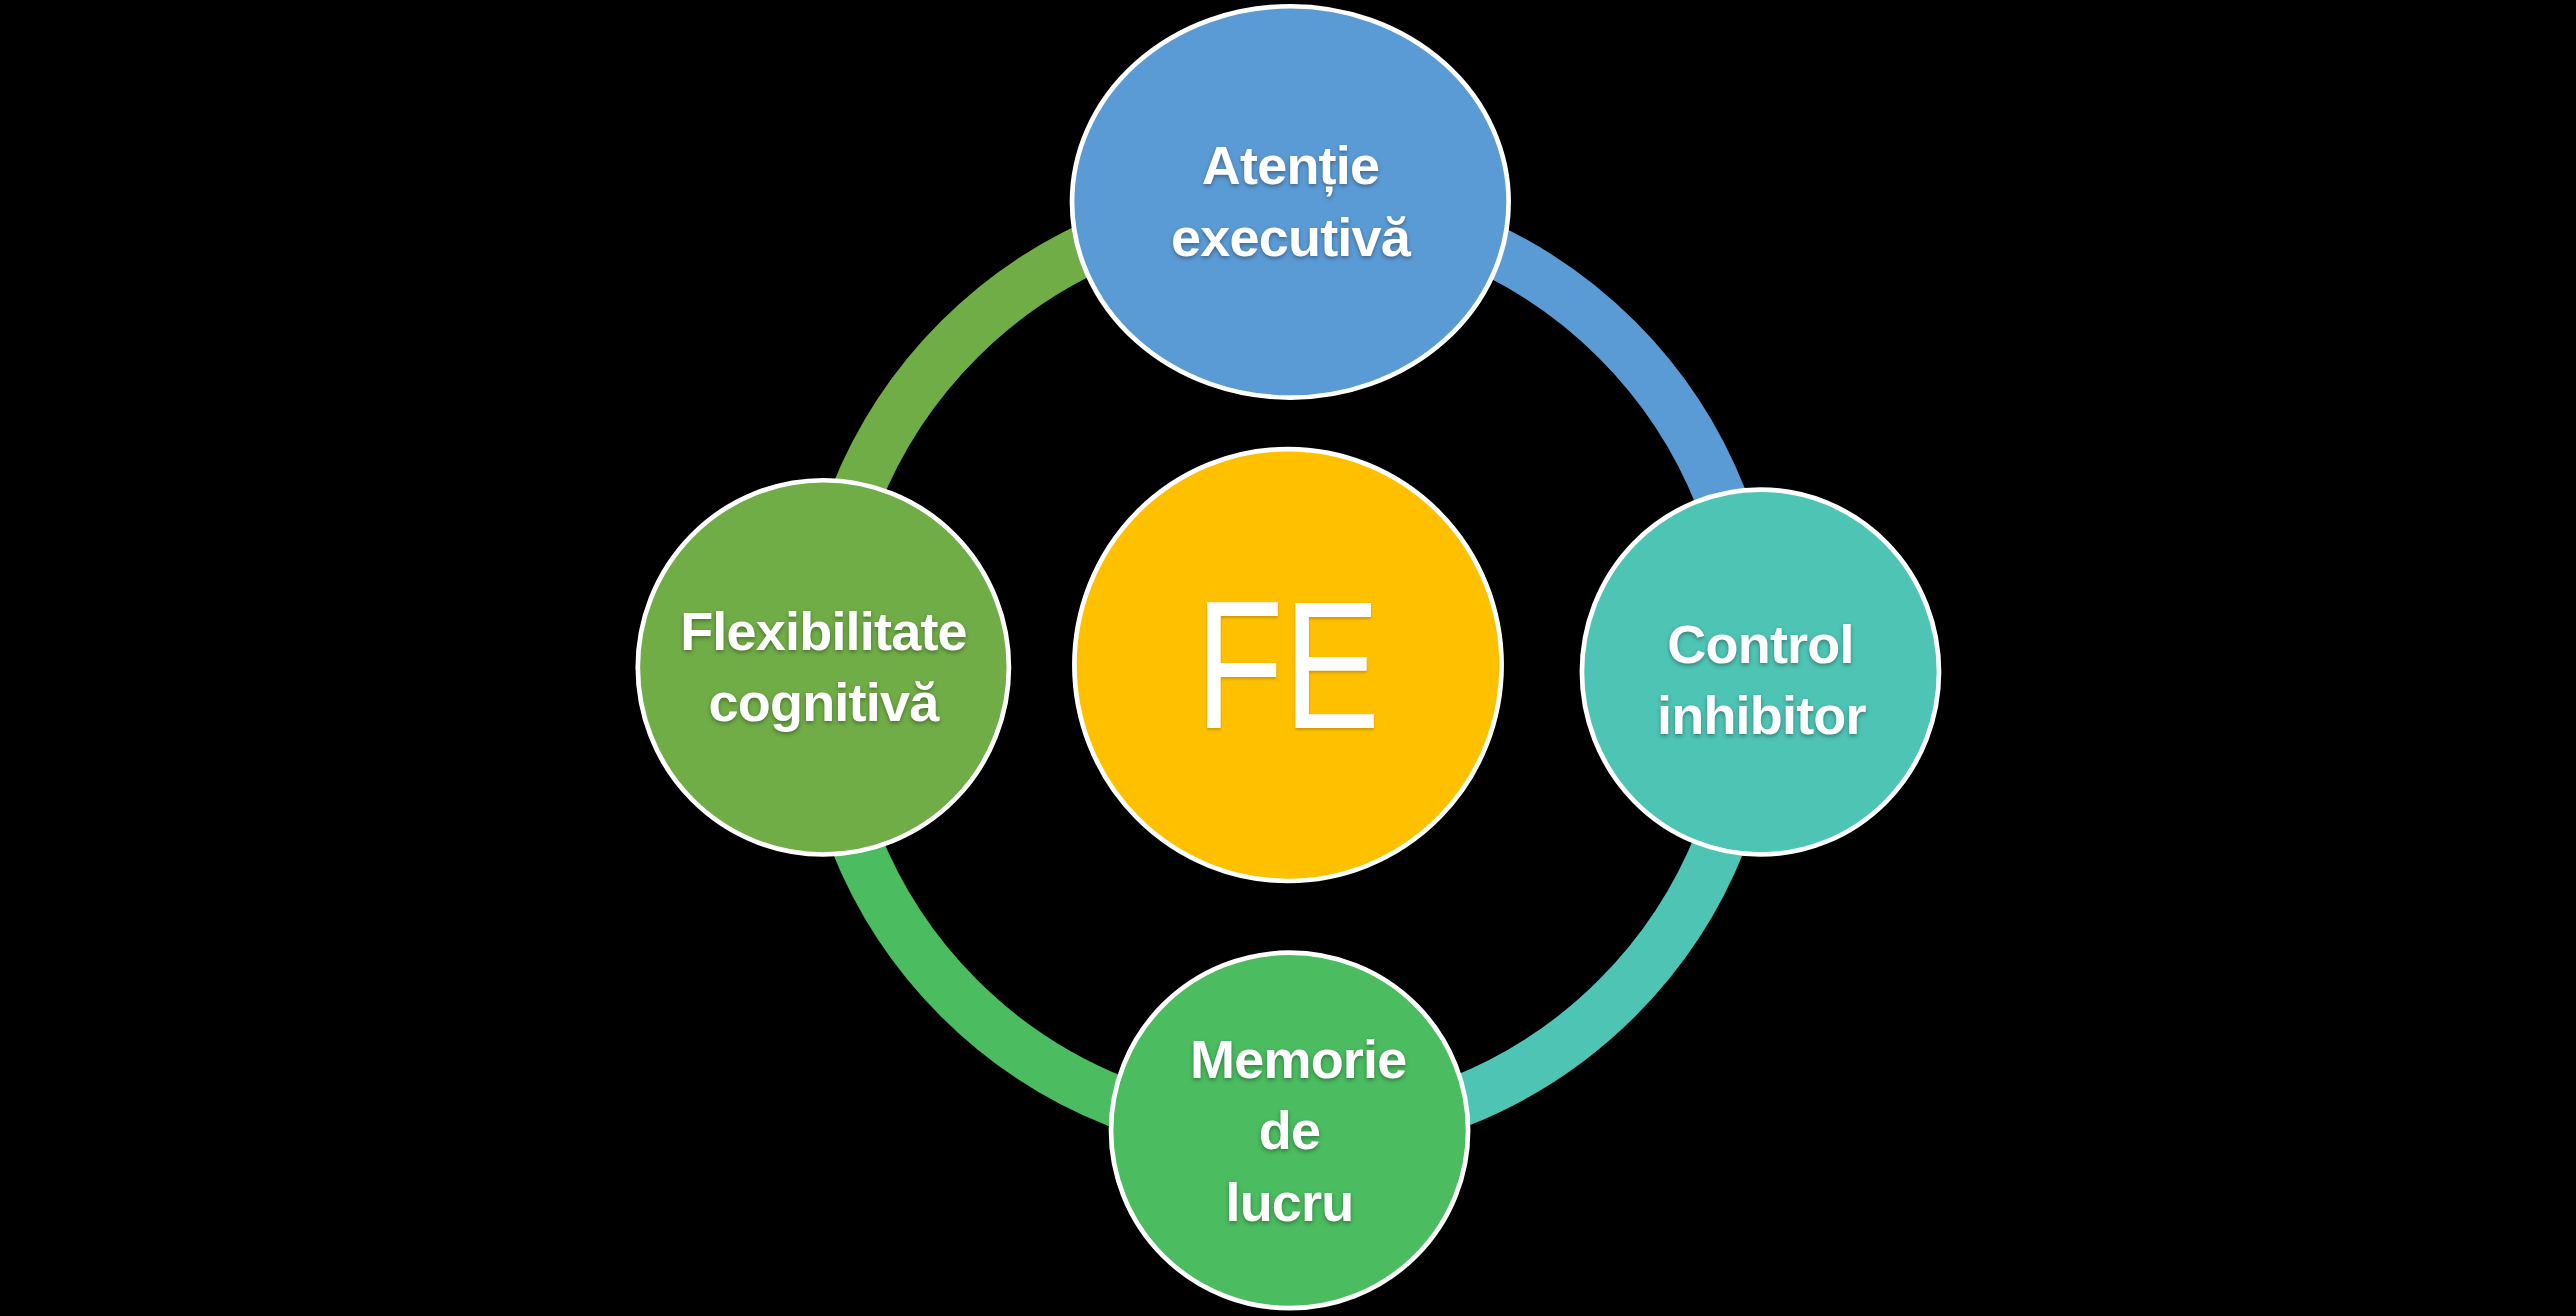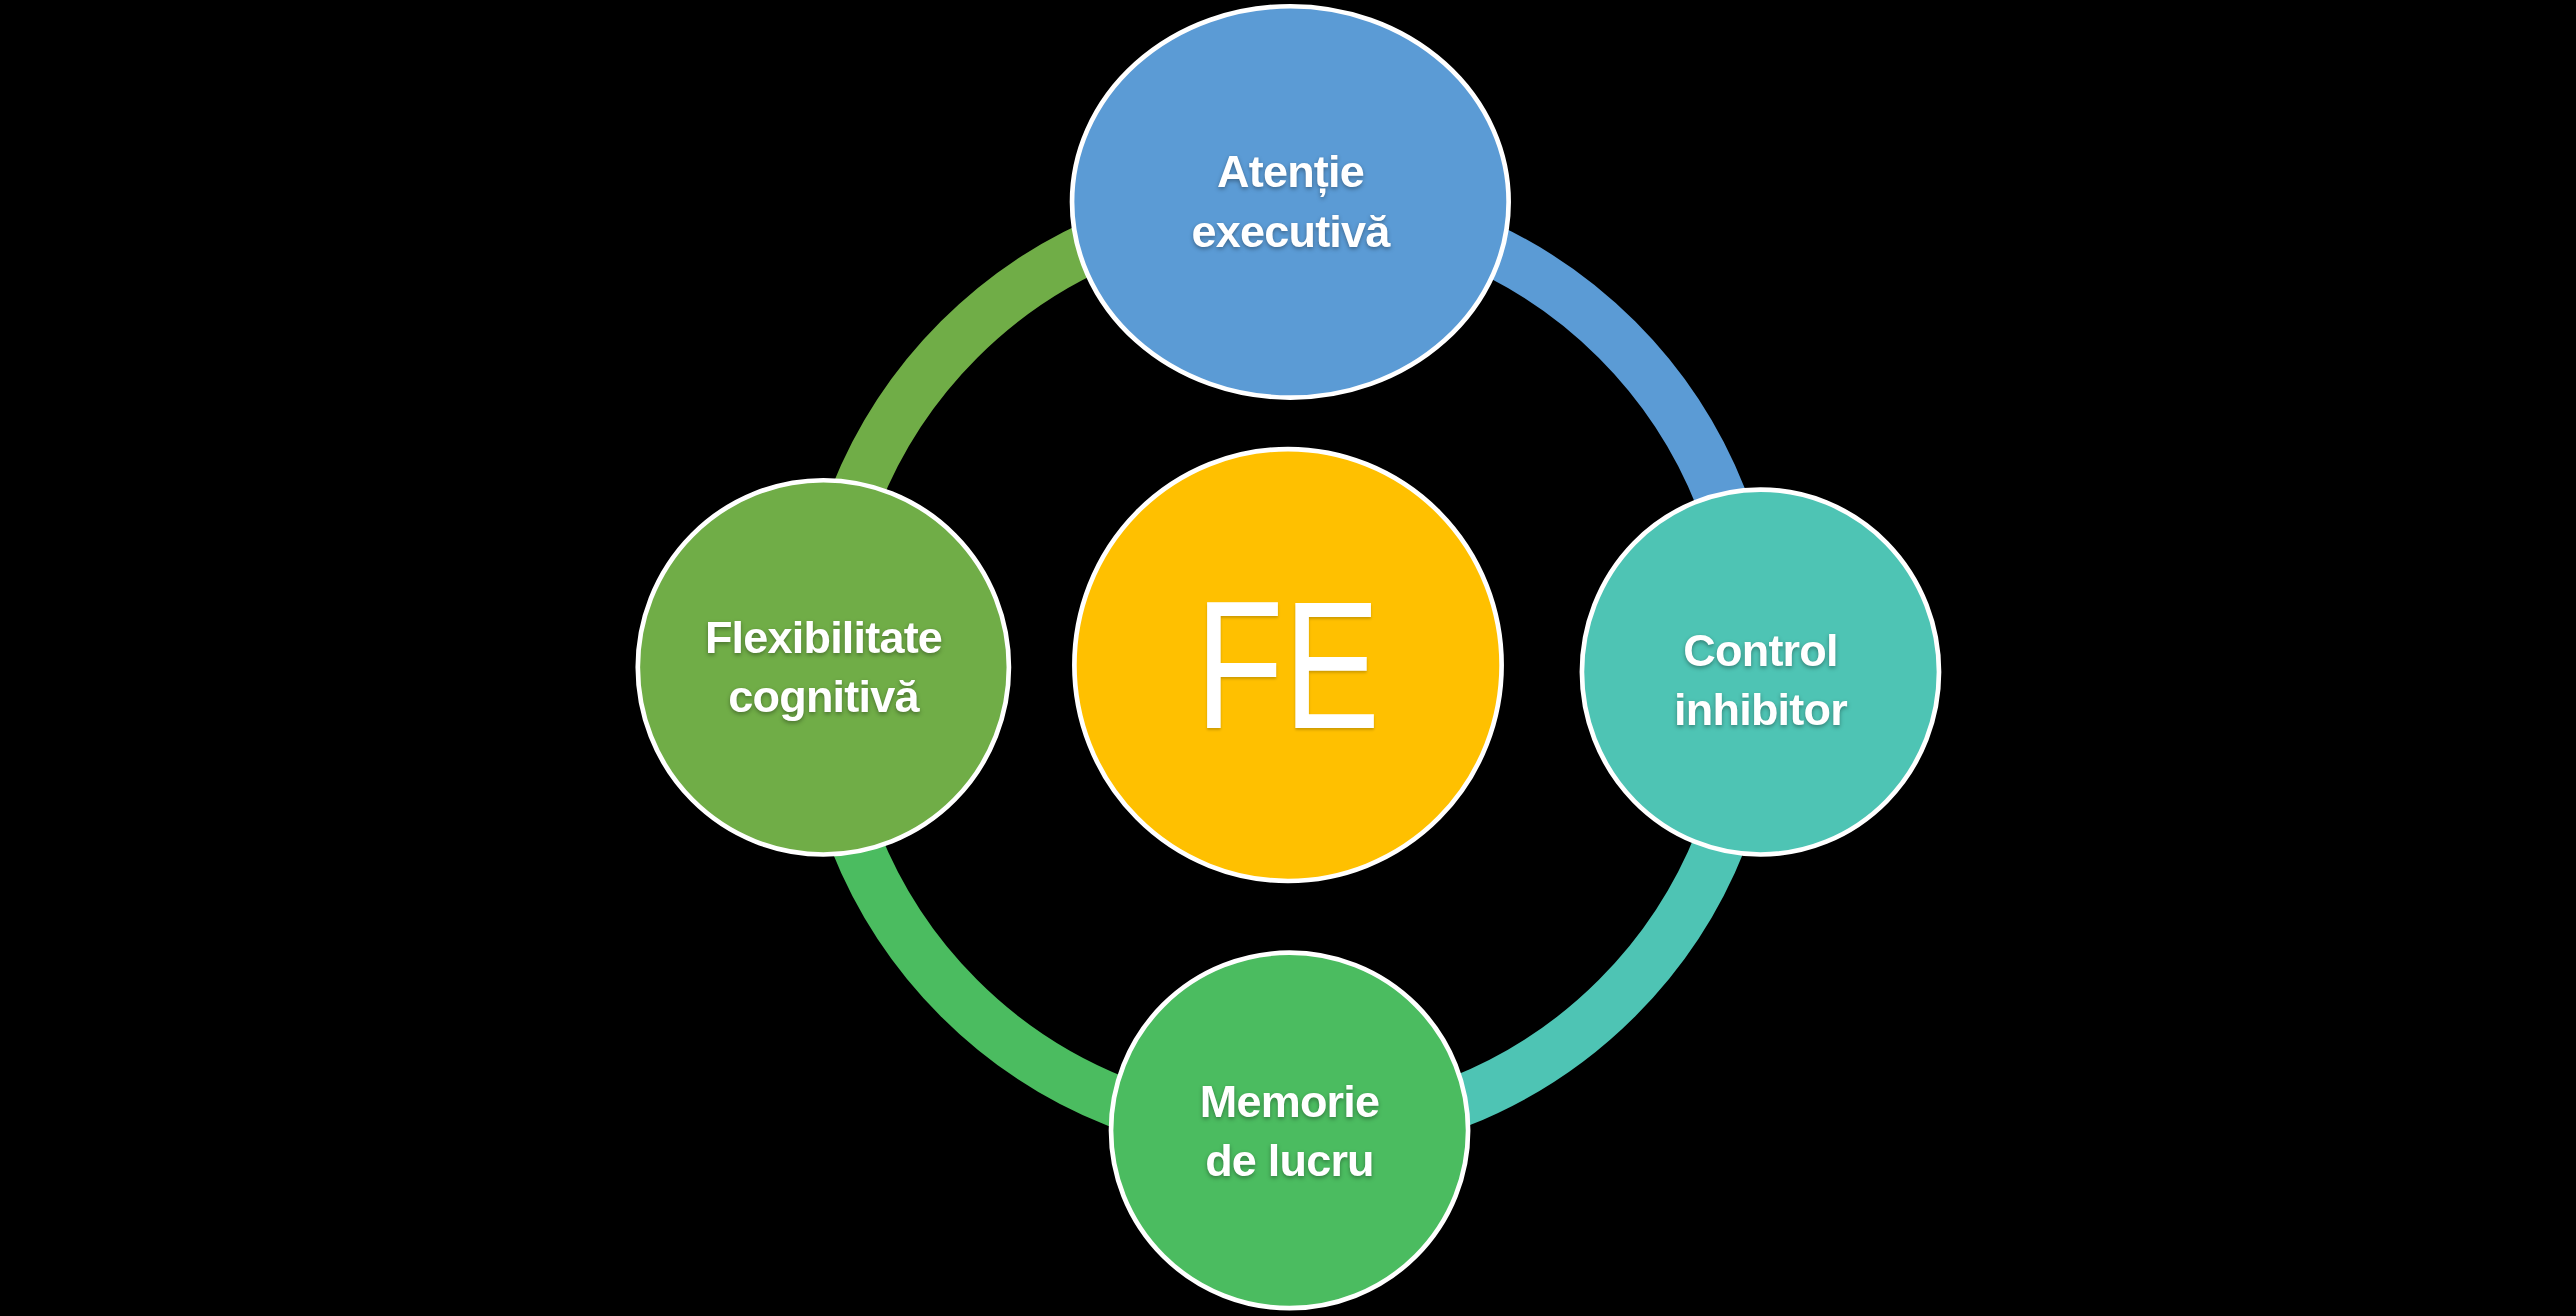--- a/index.html
+++ b/index.html
@@ -32,21 +32,21 @@
     stroke-width: 6;
   }
   .label {
     position: absolute;
     display: flex;
     align-items: center;
     justify-content: center;
     text-align: center;
     color: #FFFFFF;
     font-weight: 700;
-    font-size: 45px;
+    font-size: 54px;
     line-height: 1.32;
     letter-spacing: -0.8px;
     text-shadow: 0 2.3px 4.7px rgba(0,0,0,0.35);
   }
   .label .wrap-top      { max-width: 257px; }
   .label .wrap-left     { max-width: 288px; }
   .label .wrap-right    { max-width: 207px; margin-top: 15px; }
   .label .wrap-bottom   { max-width: 199px; }
   .label-center {
     position: absolute;

